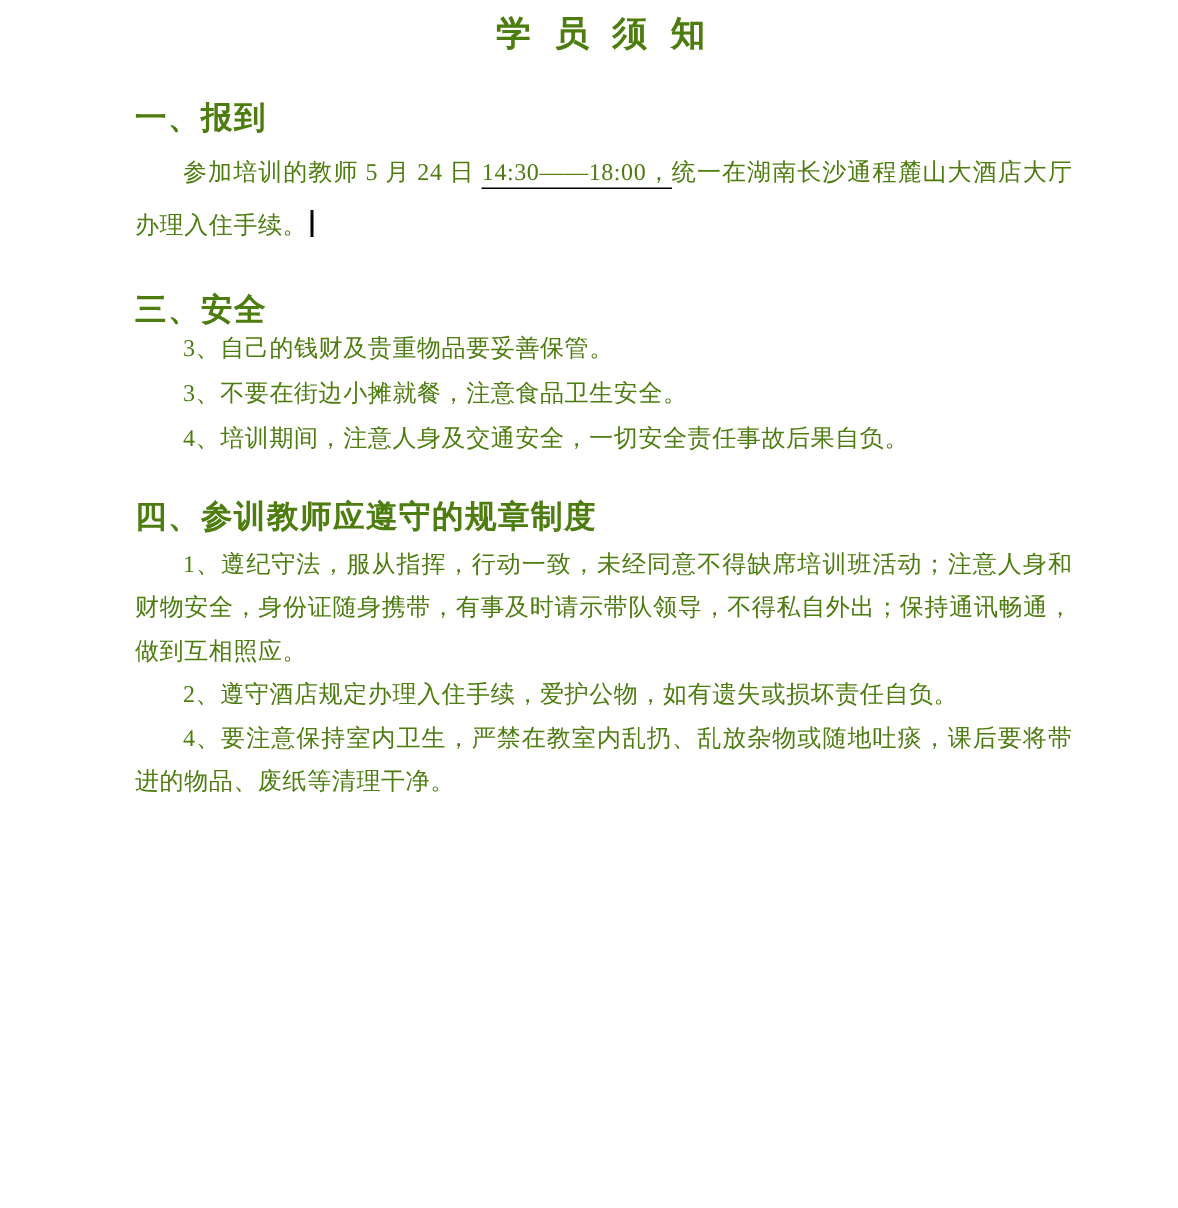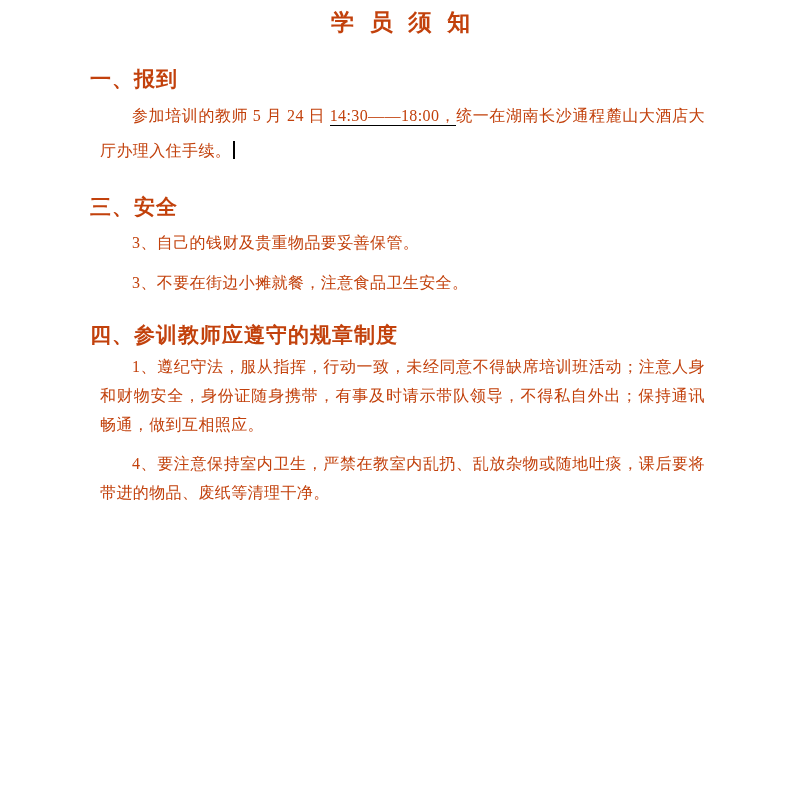--- a/index.html
+++ b/index.html
@@ -6,21 +6,21 @@
     margin: 0;
     padding: 0;
     background: #ffffff;
   }
   .page {
     position: relative;
     width: 785px;
     height: 805px;
     box-sizing: border-box;
     background: #ffffff;
-    color: #c2410c;
+    color: #4d7c0f;
     padding: 0 70px 0 90px;
     overflow: hidden;
     font-family: "Liberation Serif", "DejaVu Serif", serif;
     font-size: 16px;
   }
   .doc-title {
     margin: 8px 0 0 0;
     text-align: center;
     font-family: "Liberation Serif", "DejaVu Serif", serif;
     font-size: 23px;
@@ -36,21 +36,21 @@
     font-weight: bold;
     line-height: 22px;
     margin: 0;
     letter-spacing: 1px;
   }
   .h1 { margin-top: 30px; }
   .h2 { margin-top: 22px; }
   .h3 { margin-top: 28px; }
   .h4 { margin-top: 26px; }
   p {
-    margin: 10px;
+    margin: 0;
     text-align: justify;
     text-indent: 2em;
     letter-spacing: 0.4px;
     font-family: Liberation Serif, serif;
   }
   .p-reg   { margin-top: 8px; line-height: 35px; }
   .s2-item { line-height: 30px; }
   .s2-first { margin-top: 8px; }
   .s3-item { line-height: 30px; }
   .s3-first { margin-top: 7px; }
@@ -79,21 +79,23 @@
   <div>
     <h2 class="sec-heading h1">一、报到</h2>
     <p class="p-reg"><span>参加培训的教师 5 月 24 日 </span><span class="ul">14:30——18:00，</span><span>统一在湖南长沙通程麓山大酒店大厅办理入住手续。</span><span class="caret"></span></p>
   </div>
 
 
   <div>
     <h2 class="sec-heading h3">三、安全</h2>
     <p class="s3-item">3、自己的钱财及贵重物品要妥善保管。</p>
     <p class="s3-item">3、不要在街边小摊就餐，注意食品卫生安全。</p>
+    <p class="s3-item">4、培训期间，注意人身及交通安全，一切安全责任事故后果自负。</p>
   </div>
 
   <div>
     <h2 class="sec-heading h4">四、参训教师应遵守的规章制度</h2>
     <p class="s4-item s4-first">1、遵纪守法，服从指挥，行动一致，未经同意不得缺席培训班活动；注意人身和财物安全，身份证随身携带，有事及时请示带队领导，不得私自外出；保持通讯畅通，做到互相照应。</p>
+    <p class="s4-item">2、遵守酒店规定办理入住手续，爱护公物，如有遗失或损坏责任自负。</p>
     <p class="s4-item">4、要注意保持室内卫生，严禁在教室内乱扔、乱放杂物或随地吐痰，课后要将带进的物品、废纸等清理干净。</p>
   </div>
 
 </div>
 
 </body></html>

